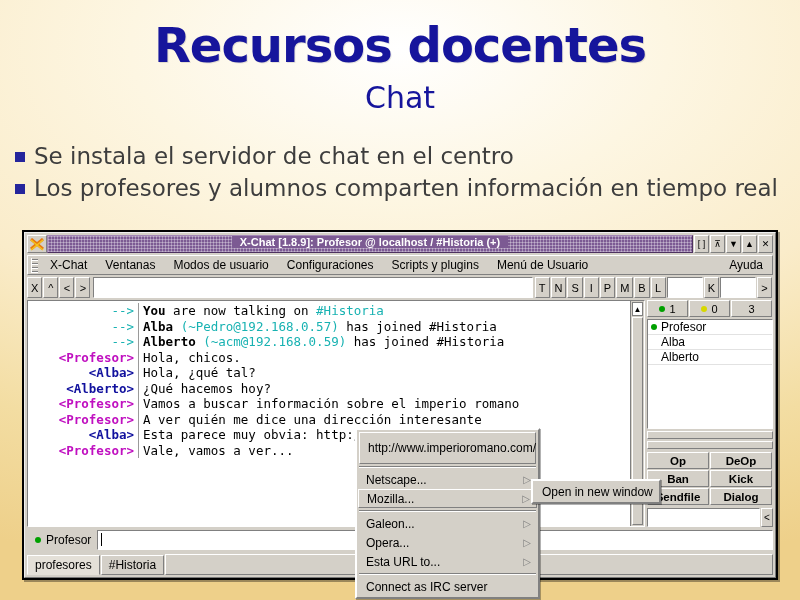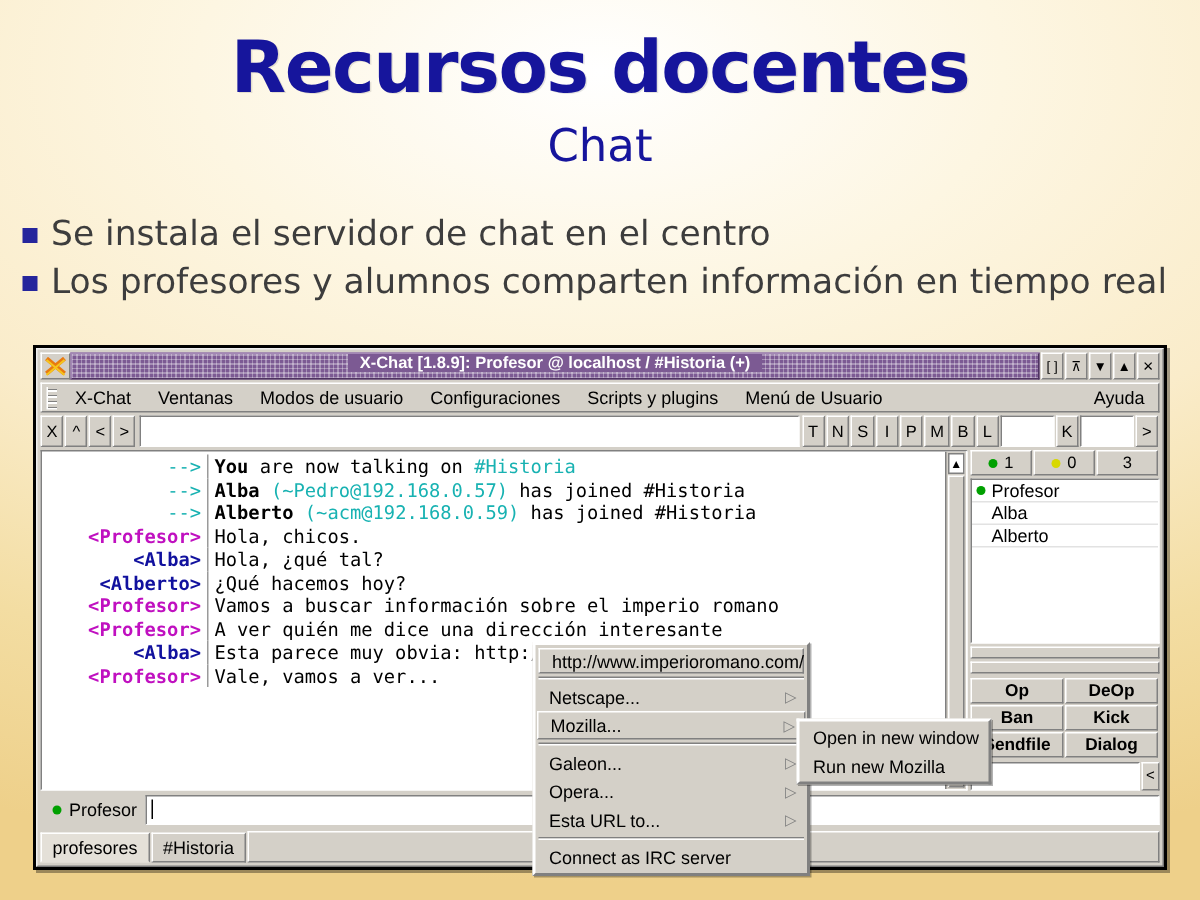--- a/index.html
+++ b/index.html
@@ -243,21 +243,21 @@
     z-index:40; font-size:12px; color:#000;
     box-shadow:1px 1px 0 rgba(0,0,0,.3);
     padding:1px;
   }
   .menu-row {
     display:flex; align-items:center; justify-content:space-between;
     padding:2px 6px 2px 8px; height:19px; white-space:nowrap;
   }
   .menu-row.head {
     background:#d4d0c8; border:1px solid;
-    border-color:#fff #808080 #808080 #fff; margin:1px; height:17px;
+    border-color:#fff #808080 #808080 #fff; margin:1px; height:32px;
   }
   .menu-row.hl {
     border:1px solid; border-color:#fff #808080 #808080 #fff;
   }
   .menu-sep { height:2px; border-top:1px solid #808080; border-bottom:1px solid #fff; margin:2px 1px; }
   .arrow { font-size:10px; color:#808080; margin-left:18px; }
 
   #url-menu { left:355px; top:428px; width:185px; }
   #sub-menu { left:531px; top:479px; width:130px; }
 </style>
@@ -470,17 +470,14 @@
         <span>Connect as IRC server</span>
       </div>
     </div>
 </div>
 
 <div class="menu" id="sub-menu">
   <div id="sub-menu-items">
       <div class="menu-row">
         <span>Open in new window</span>
       </div>
-      <div class="menu-row">
-        <span>Run new Mozilla</span>
-      </div>
     </div>
 </div>
 
 </body></html>

